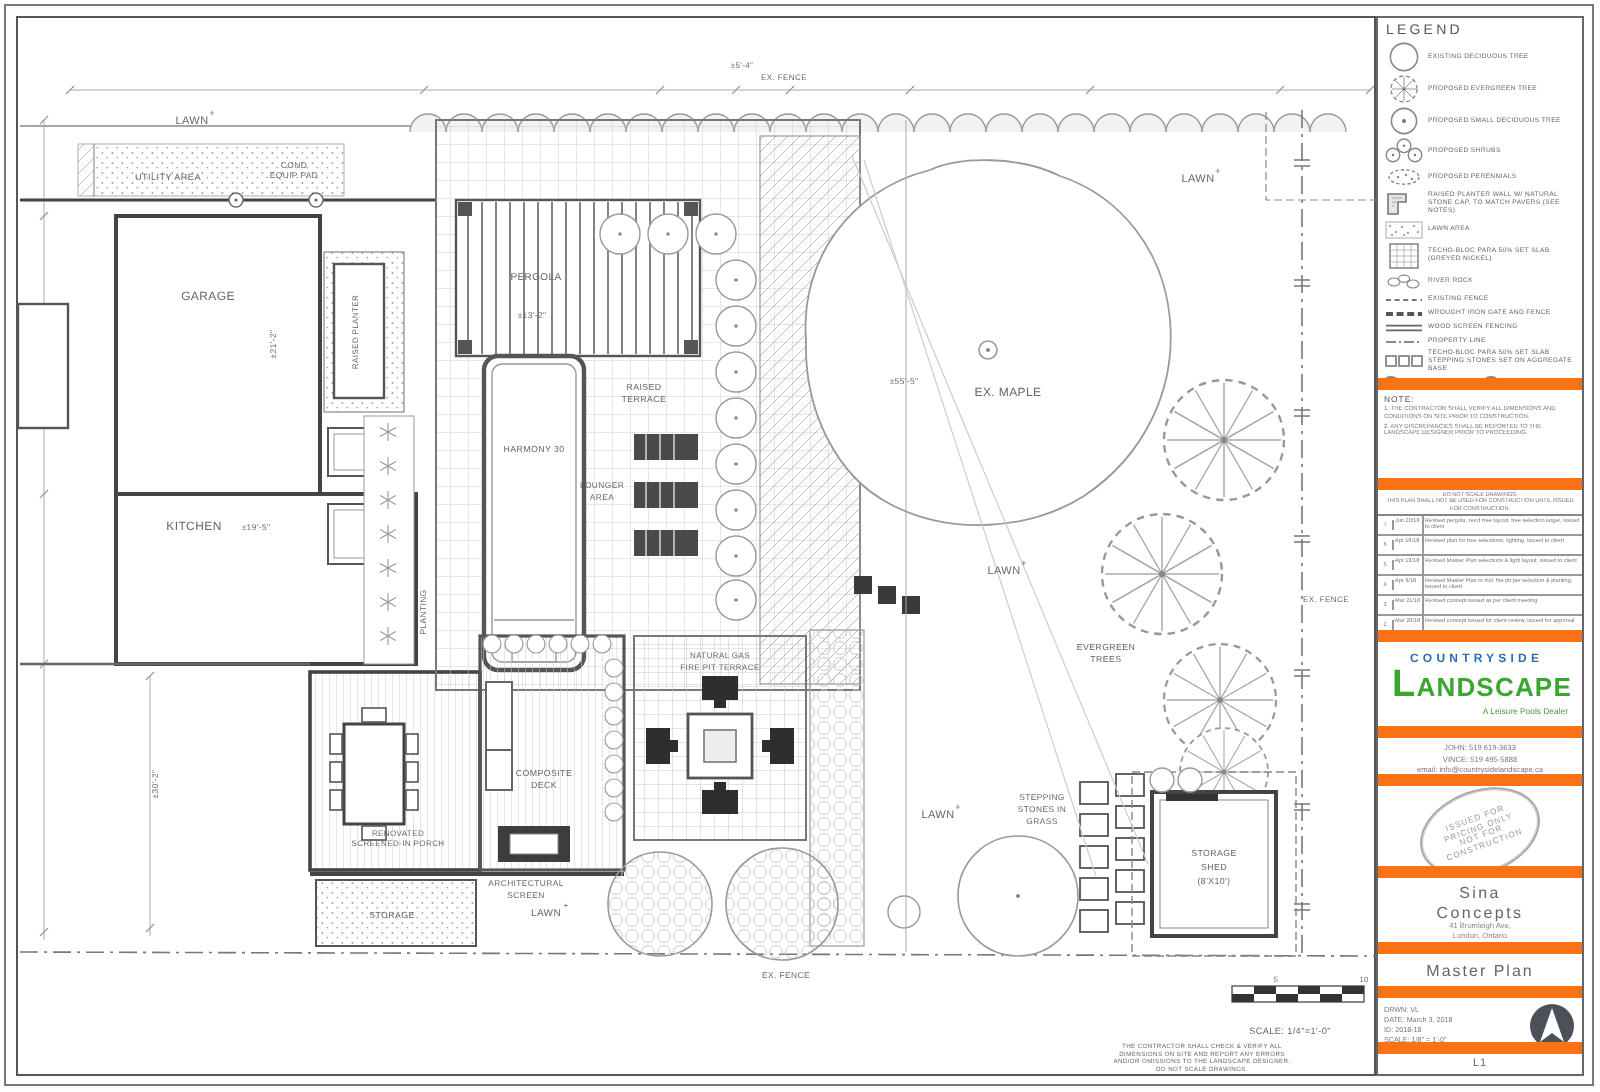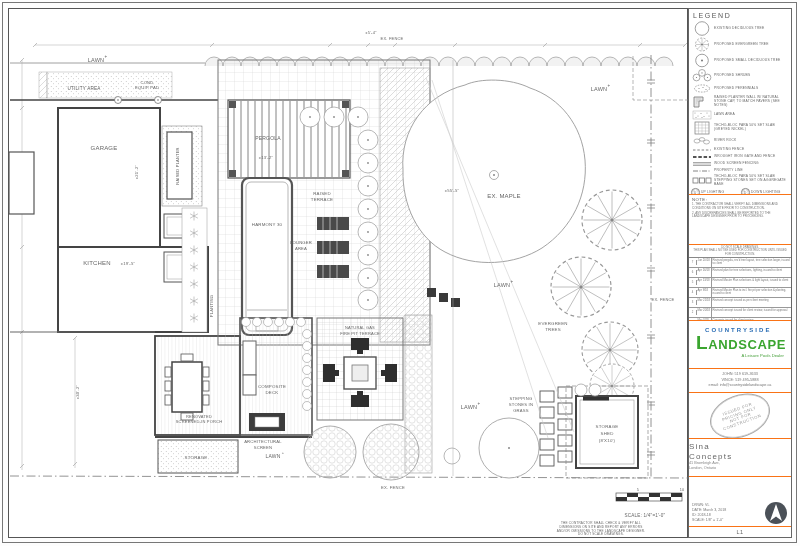--- a/index.html
+++ b/index.html
@@ -4,28 +4,28 @@
 <style>
   html,body{margin:0;padding:0;background:#e8e8e8;}
   .page{position:relative;width:800px;height:546px;background:#fdfdfd;overflow:hidden;
         font-family:"Liberation Sans",sans-serif;color:#555;}
   .outer-border{position:absolute;left:2px;top:2px;right:3px;bottom:3px;border:1px solid #777;}
   #plan{position:absolute;left:8px;top:8px;}
   #plan text{font-family:"Liberation Sans",sans-serif;fill:#666;text-anchor:middle;letter-spacing:.2px;}
   
   .panel{position:absolute;left:688px;top:8px;width:104px;height:530px;border:1px solid #666;
          box-sizing:border-box;background:#fff;}
-  .sec{position:absolute;left:0;width:100%;box-sizing:border-box;border-bottom:1px solid #f97316;overflow:hidden;}
+  .sec{position:absolute;left:0;width:100%;box-sizing:border-box;border-bottom:6px solid #f97316;overflow:hidden;}
   #sec-legend{top:0;height:186px;padding:2px 2px;}
   #sec-notes{top:186px;height:50px;padding:2px 3px;}
   #sec-rev{top:236px;height:76px;}
   #sec-logo{top:312px;height:48px;}
   #sec-contact{top:360px;height:24px;padding-top:3px;}
   #sec-stamp{top:384px;height:46px;}
-  #sec-client{top:430px;height:38px;}
+  #sec-client{top:430px;height:38px;text-align:center;}
   #sec-title{top:468px;height:22px;display:flex;align-items:center;justify-content:center;}
   #sec-info{top:490px;height:28px;}
   #sec-sheet{top:518px;height:10px;border-bottom:none;display:flex;align-items:center;justify-content:center;}
   .legend-title{font-size:7px;letter-spacing:1.6px;color:#555;margin:1px 0 2px 2px;}
   .lg-row{display:flex;align-items:center;gap:2px;margin-bottom:1px;}
   .lg-ic{flex:0 0 21px;display:flex;justify-content:center;}
   .lg-tx{font-size:3.3px;line-height:1.15;letter-spacing:.2px;color:#666;text-transform:uppercase;}
   .lt-grid{display:grid;grid-template-columns:1fr 1fr;gap:1px 2px;margin-top:2px;}
   .lt-cell{display:flex;align-items:center;gap:1.5px;}
   .lt-ic{flex:0 0 6.5px;height:6.5px;border:1px solid #888;border-radius:50%;font-size:3.2px;
@@ -577,20 +577,23 @@
 
     <div class="sec" id="sec-client">
       <div class="client-name">Sina</div>
       <div class="client-name" style="margin-top:0">Concepts</div>
       <div id="addr-lines">
           <div class="addr-line">41 Bromleigh Ave,</div>
           <div class="addr-line">London, Ontario</div>
         </div>
     </div>
 
+    <div class="sec" id="sec-title">
+      <div class="sheet-title">Master Plan</div>
+    </div>
 
     <div class="sec" id="sec-info">
       <div class="info-wrap">
         <div id="info-lines">
             <div class="info-line">DRWN: VL</div>
             <div class="info-line">DATE: March 3, 2018</div>
             <div class="info-line">ID: 2018-18</div>
             <div class="info-line">SCALE: 1/8" = 1'-0"</div>
           </div>
         <svg width="24" height="24" viewBox="0 0 24 24">

